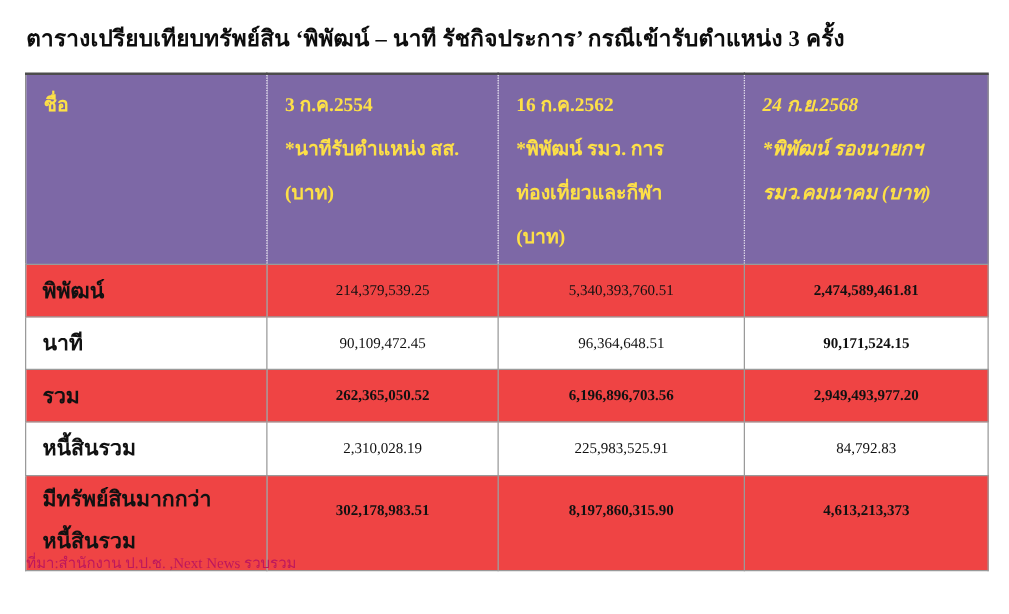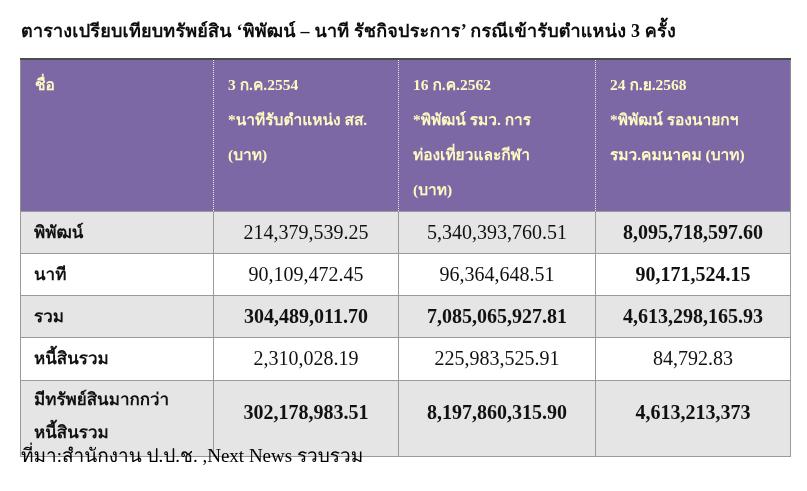--- a/index.html
+++ b/index.html
@@ -40,42 +40,42 @@
   }
   table.compare {
     border-top: 2px solid #4c4c4c;
     border-left: 1px solid #8f8f8f;
     border-right: 1px solid #8f8f8f;
     border-bottom: 1px solid #8f8f8f;
   }
   
   thead th {
     background: #7d68a6;
-    color: #fef9c3;
+    color: #fde047;
     font-weight: bold;
     text-align: left;
     vertical-align: top;
     font-size: 15.5px;
     line-height: 35px;
     padding: 7px 10px 4px 14px;
     white-space: pre-line;
     height: 147px;
     box-sizing: border-box;
     border-right: 1px dotted rgba(255,255,255,0.85);
   }
-  thead th:last-child { border-right: none; }
+  thead th:last-child { border-right: none; font-style: italic; }
   
   tbody td {
     border: 1px solid #9a9a9a;
-    font-size: 20px;
+    font-size: 12px;
     vertical-align: middle;
     box-sizing: border-box;
     background: #ffffff;
   }
-  tbody tr.alt td { background: #e5e5e5; margin-left: 16px; }
+  tbody tr.alt td { background: #ef4444; margin-left: 16px; }
   td.label {
     text-align: left;
     padding: 4px 10px 4px 13px;
     font-weight: bold;
     font-size: 17px;
     white-space: pre-line;
     line-height: 1.95;
   }
   td.num { text-align: center; padding: 4px 6px; }
   td.bold { font-weight: bold; }
@@ -83,22 +83,22 @@
   tr.r2 td { height: 39px; margin-top: 26px; }
   tr.r3 td { height: 36px; }
   tr.r4 td { height: 38px; }
   tr.r5 td { height: 76px; vertical-align: top; }
   tr.r5 td.num { padding-top: 20px; }
   tr.r5 td.label { padding-top: 2px; }
   .source {
     position: absolute;
     left: 21px;
     top: 440px;
-    font-size: 19px;
-    color: #000000;
+    font-size: 12px;
+    color: #be185d;
   }
 </style>
 </head>
 <body>
 
 <div class="page">
 
   <div class="title">ตารางเปรียบเทียบทรัพย์สิน ‘พิพัฒน์ – นาที รัชกิจประการ’ กรณีเข้ารับตำแหน่ง  3 ครั้ง</div>
 
   <table class="compare">
@@ -121,33 +121,33 @@
         <th>24  ก.ย.2568
 *พิพัฒน์ รองนายกฯ
 รมว.คมนาคม  (บาท)</th>
       </tr>
     </thead>
     <tbody>
       <tr class="alt r1">
         <td class="label">พิพัฒน์</td>
         <td class="num">214,379,539.25</td>
         <td class="num">5,340,393,760.51</td>
-        <td class="num bold">8,095,718,597.60</td>
+        <td class="num bold">2,474,589,461.81</td>
       </tr>
       <tr class="r2">
         <td class="label">นาที</td>
         <td class="num">90,109,472.45</td>
         <td class="num">96,364,648.51</td>
         <td class="num bold">90,171,524.15</td>
       </tr>
       <tr class="alt r3">
         <td class="label">รวม</td>
-        <td class="num bold">304,489,011.70</td>
-        <td class="num bold">7,085,065,927.81</td>
-        <td class="num bold">4,613,298,165.93</td>
+        <td class="num bold">262,365,050.52</td>
+        <td class="num bold">6,196,896,703.56</td>
+        <td class="num bold">2,949,493,977.20</td>
       </tr>
       <tr class="r4">
         <td class="label">หนี้สินรวม</td>
         <td class="num">2,310,028.19</td>
         <td class="num">225,983,525.91</td>
         <td class="num">84,792.83</td>
       </tr>
       <tr class="alt r5">
         <td class="label">มีทรัพย์สินมากกว่า
 หนี้สินรวม</td>

